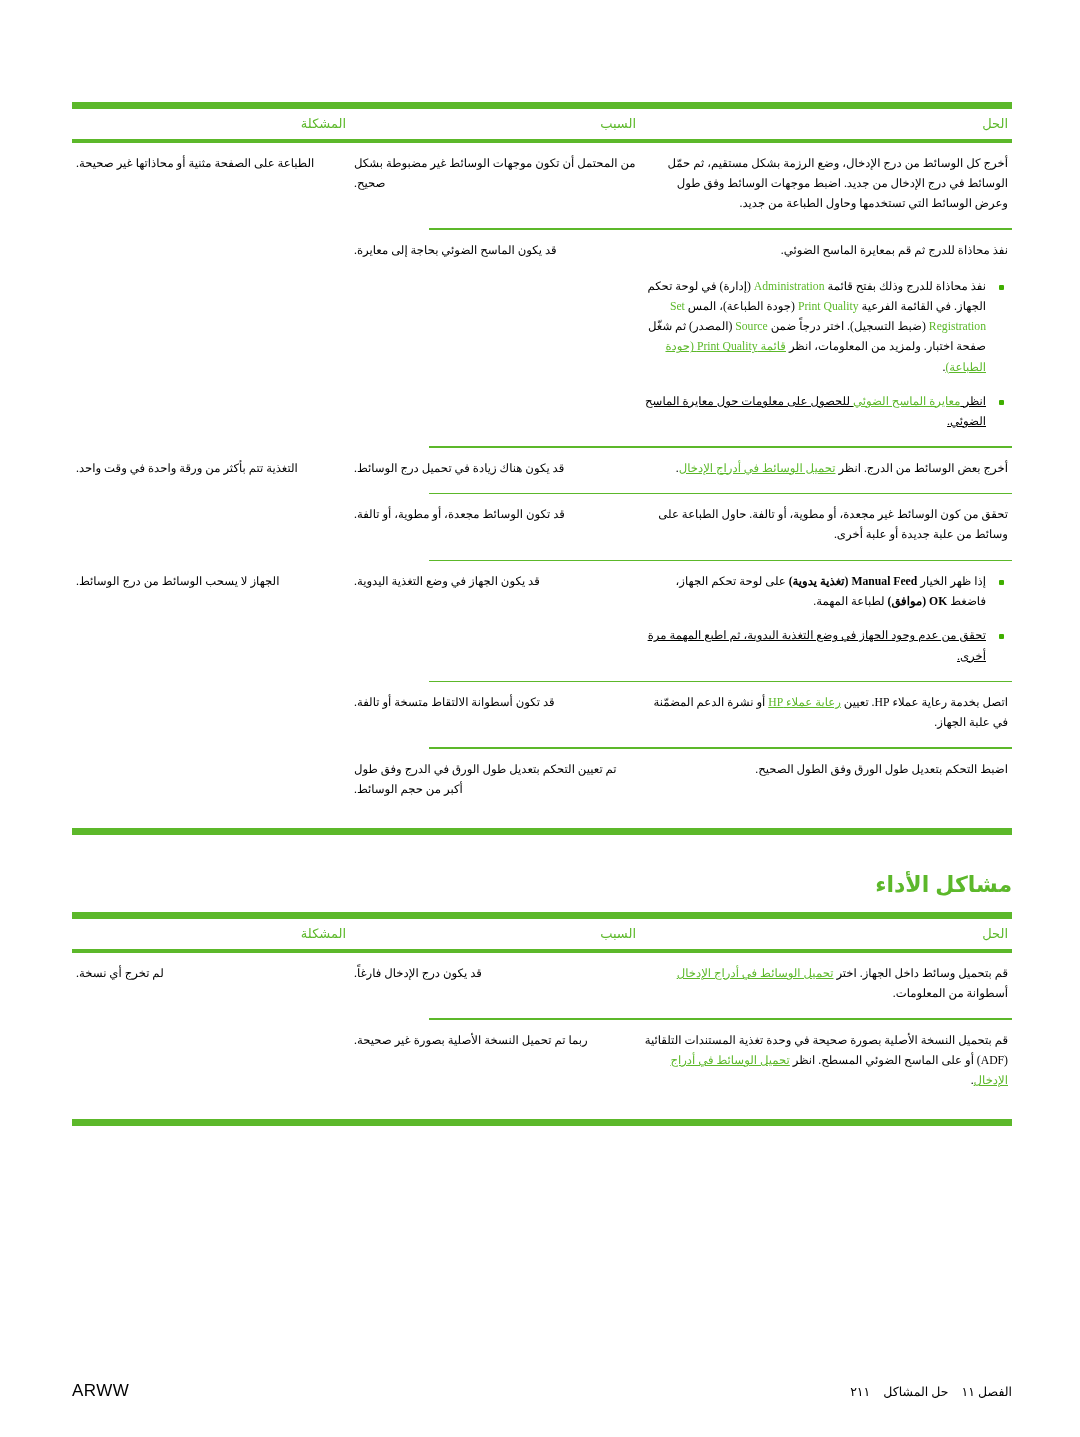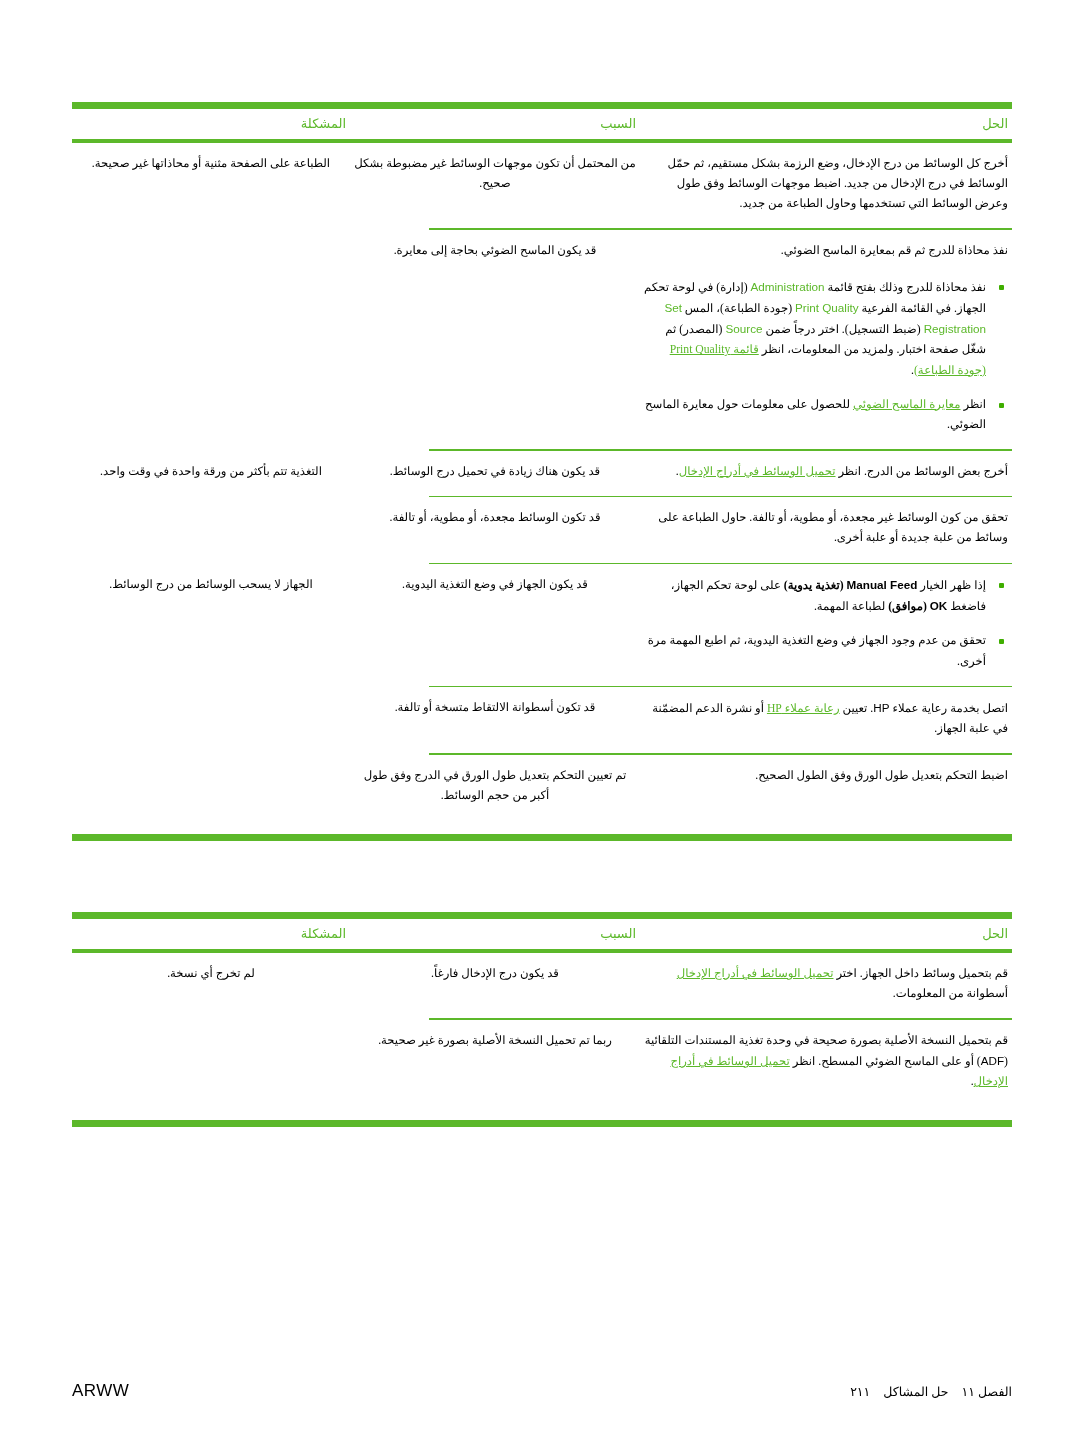--- a/index.html
+++ b/index.html
@@ -37,41 +37,41 @@
 
   .col-problem{width:278px;}
   .col-cause{width:290px;}
   .col-solution{width:372px;}
 
   .body-row td{
     vertical-align:top;
     padding:11px 4px 14px 4px;
     font-size:11.7px;
     line-height:1.72;
-    text-align:center;
+    text-align:left;
   }
   .body-row td.c-solution{ text-align:right; }
   .row-sep{height:0;}
   .row-sep div{
     height:1.6px;background:#5cb82a;width:62%;
     margin-right:0;
   }
 
   .green{color:#5cb82a;}
   .green-link{color:#5cb82a;text-decoration:underline;}
   .bold{font-weight:bold;text-align:center;}
-  .lat{font-family:Liberation Sans, sans-serif;margin-top:47px;}
+  .lat{font-family:Liberation Serif, serif;margin-top:47px;}
 
   ul.bl{margin:0;padding:0;list-style:none;}
   ul.bl li{
     position:relative;
     padding-right:22px;
     margin:0 0 14px 0;
   }
-  ul.bl li:last-child{margin-bottom:0;}
+  ul.bl li:last-child{margin-bottom:0;text-decoration:underline;}
   ul.bl li::before{
     content:"";
     position:absolute;
     right:4px;top:8px;
     width:5px;height:5px;
     background:#3fae00;
     border-radius:1px;
   }
 
   
@@ -208,20 +208,21 @@
           <td></td>
         </tr>
         <tr>
           <td colspan="3" style="padding: 14px 0px 0px;">
             <div class="bar-bottom"></div>
           </td>
         </tr>
       </tbody>
   </table>
 
+  <div class="section-heading" style="top:872px;">مشاكل الأداء</div>
 
   <table class="doc-table" id="table-two" style="top:912px;">
     <colgroup>
       <col class="col-solution">
         <col class="col-cause">
         <col class="col-problem">
     </colgroup>
     <tbody id="t2-body">
         <tr>
           <td colspan="3" style="padding: 0px;">

